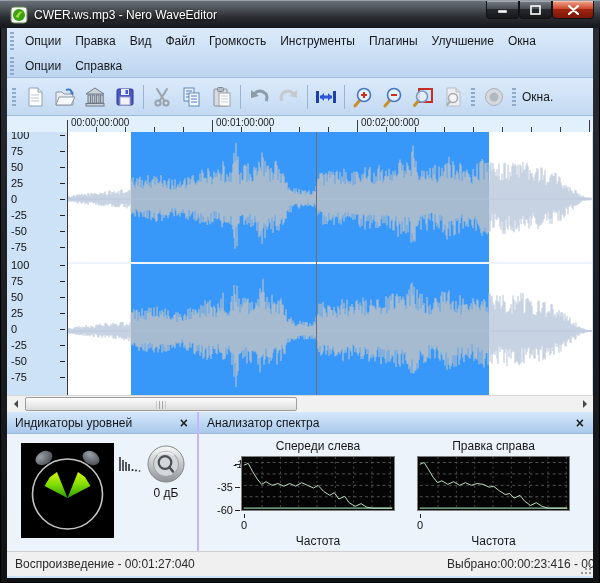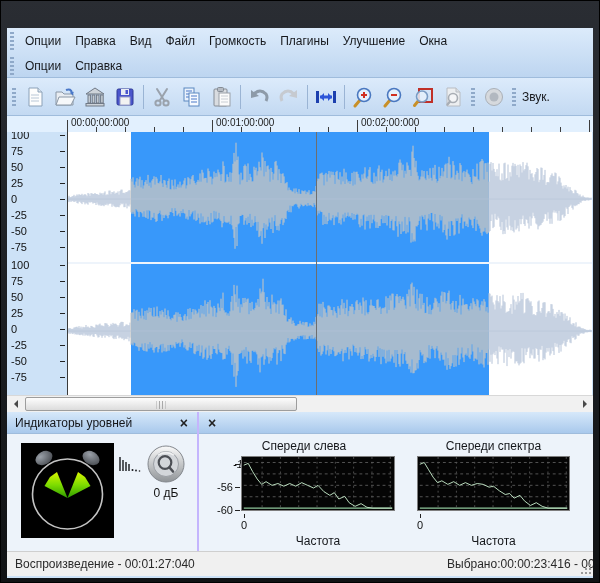--- a/index.html
+++ b/index.html
@@ -81,31 +81,57 @@
       radial-gradient(circle at 10px 6px,#9a9a9a 1px,transparent 1.4px),
       radial-gradient(circle at 2px 10px,#9a9a9a 1px,transparent 1.4px),
       radial-gradient(circle at 6px 6px,#9a9a9a 1px,transparent 1.4px),
       radial-gradient(circle at 10px 2px,#9a9a9a 1px,transparent 1.4px);}
 </style>
 </head>
 <body>
 
 <div class="win">
 
+  <div class="titlebar">
+    <svg class="app-icon" viewBox="0 0 18 18">
+      <rect x="1" y="1" width="16" height="16" rx="3" fill="#f4f8f2" stroke="#6a8a5a"></rect>
+      <circle cx="9" cy="9" r="6" fill="#3da014"></circle>
+      <path d="M5.5 11 Q9 3.5 13 6 Q10 7 8.5 12 Z" fill="#9ade3c"></path>
+    </svg>
+    <div class="title">CWER.ws.mp3 - Nero WaveEditor</div>
+    <div class="winbtns">
+      <div class="wbtn min">
+        <svg width="10" height="9" viewBox="0 0 10 9">
+            <rect x="0" y="5" width="9" height="3" fill="#fff" stroke="#333" stroke-width="0.5"></rect>
+          </svg>
+      </div>
+      <div class="wbtn max">
+        <svg width="11" height="10" viewBox="0 0 11 10">
+            <rect x="1" y="1" width="9" height="8" fill="none" stroke="#fff" stroke-width="1.6"></rect>
+          </svg>
+      </div>
+      <div class="wbtn close">
+        <svg width="11" height="10" viewBox="0 0 11 10">
+            <path d="M1 1 L10 9 M10 1 L1 9" stroke="#fff" stroke-width="2.2" stroke-linecap="round"></path>
+          </svg>
+      </div>
+    </div>
+  </div>
 
   <div class="content">
 
     <div class="menubar">
       <div class="menurow">
         <div class="grip"></div>
         <span class="menu-item">Опции</span>
         <span class="menu-item">Правка</span>
         <span class="menu-item">Вид</span>
         <span class="menu-item">Файл</span>
         <span class="menu-item">Громкость</span>
+        <span class="menu-item">Инструменты</span>
         <span class="menu-item">Плагины</span>
         <span class="menu-item">Улучшение</span>
         <span class="menu-item">Окна</span>
       </div>
       <div class="menurow">
         <div class="grip"></div>
         <span class="menu-item">Опции</span>
         <span class="menu-item">Справка</span>
       </div>
     </div>
@@ -223,21 +249,21 @@
         </svg>
       </div>
       <div class="grip"></div>
       <div class="tbtn">
         <svg width="22" height="22" viewBox="0 0 22 22">
           <circle cx="11" cy="11" r="8.5" fill="#d6d9dd" stroke="#aab0b8"></circle>
           <circle cx="11" cy="11" r="4.5" fill="#b2b8c0"></circle>
         </svg>
       </div>
       <div class="grip"></div>
-      <span class="vert-label">Звук.</span>
+      <span class="vert-label">Окна.</span>
     </div>
 
     <div class="waveview">
       <div class="ruler" id="ruler">
           <div class="rtick" style="left: 89px; height: 5px;"></div>
           <div class="rtick" style="left: 118px; height: 5px;"></div>
           <div class="rtick" style="left: 147px; height: 5px;"></div>
           <div class="rtick" style="left: 176px; height: 5px;"></div>
           <div class="rtick" style="left: 234px; height: 5px;"></div>
           <div class="rtick" style="left: 263px; height: 5px;"></div>
@@ -368,28 +394,29 @@
             <circle cx="19" cy="18.5" r="6.3" fill="none" stroke="#4c4f55" stroke-width="2.2"></circle>
             <path d="M23.5 23.5 L27 27.5" stroke="#4c4f55" stroke-width="2.6" stroke-linecap="round"></path>
             <path d="M12 11 Q20 6 28 11" fill="none" stroke="#ffffff" stroke-width="2" opacity="0.7"></path>
           </svg>
           <div class="db-label" style="left:134px;top:52px;">0 дБ</div>
         </div>
       </div>
 
       <div class="panel spectrum">
         <div class="phead">
+          <div class="ptitle">Анализатор спектра</div>
           <div class="pclose">×</div>
         </div>
         <div class="pbody" id="specbody">
-          <div class="spec-title" style="left:28px;top:5px;width:154px;">Спереди слева</div>
-          <div class="spec-title" style="left:218px;top:5px;width:153px;">Спереди спектра</div>
+          <div class="spec-title" style="left:42px;top:5px;width:154px;">Спереди слева</div>
+          <div class="spec-title" style="left:218px;top:5px;width:153px;">Правка справа</div>
 
           <div class="spec-ylab" style="left:24px;top:24px;font-style:italic;">-10</div>
-          <div class="spec-ylab" style="left:8px;top:47px;">-56</div>
+          <div class="spec-ylab" style="left:8px;top:47px;">-35</div>
           <div class="spec-ylab" style="left:8px;top:70px;">-60</div>
           <div class="spec-ydash" style="left:36px;top:30px;"></div>
           <div class="spec-ydash" style="left:36px;top:53px;"></div>
           <div class="spec-ydash" style="left:36px;top:76px;"></div>
 
           <svg class="spec-chart" id="spec0" style="left:42px;top:22px;" width="154" height="55" viewBox="0 0 154 55">
               <line x1="19" x2="19" y1="0" y2="55" stroke="#4f4f4f" stroke-dasharray="2,3"></line>
               <line x1="38" x2="38" y1="0" y2="55" stroke="#4f4f4f" stroke-dasharray="2,3"></line>
               <line x1="57" x2="57" y1="0" y2="55" stroke="#4f4f4f" stroke-dasharray="2,3"></line>
               <line x1="76" x2="76" y1="0" y2="55" stroke="#4f4f4f" stroke-dasharray="2,3"></line>

